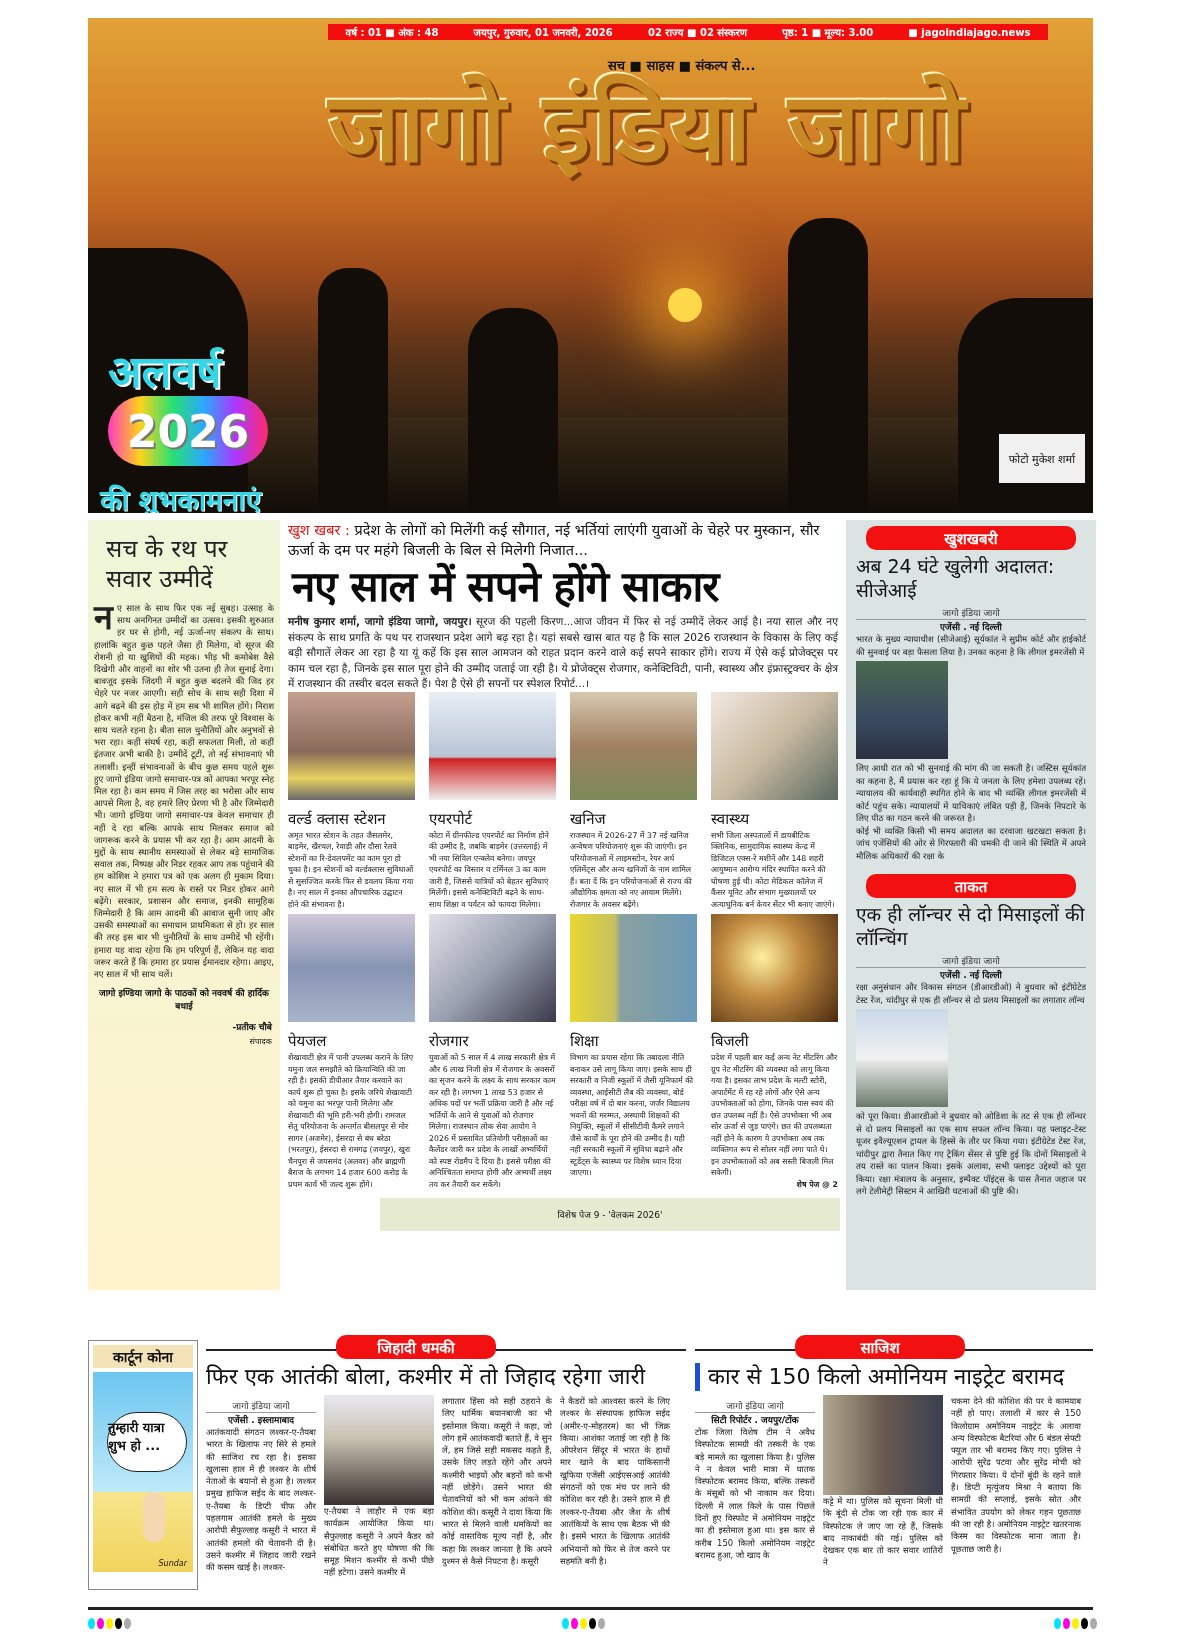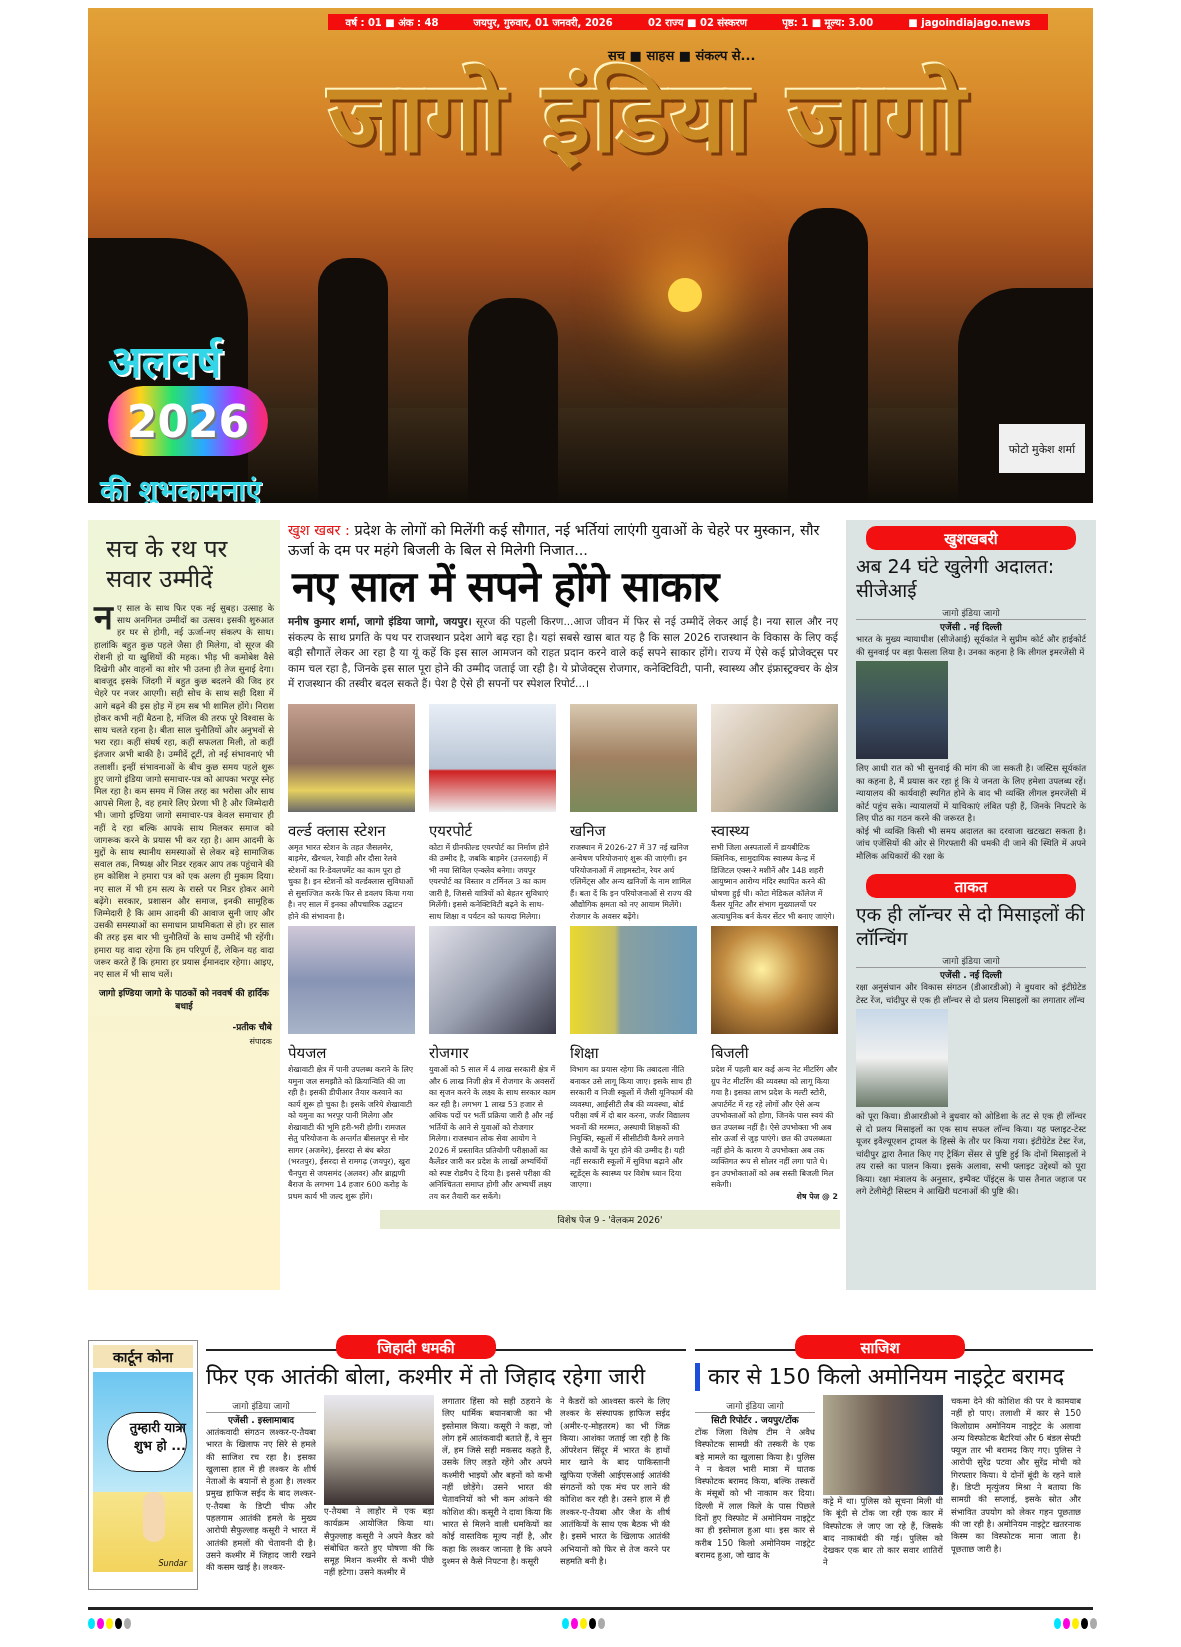--- a/index.html
+++ b/index.html
@@ -1,19 +1,19 @@
 <!DOCTYPE html>
 <html><head>
 <meta charset="utf-8">
 <style>
 *{box-sizing:border-box;margin:0;padding:0}
 body{width:1181px;height:1647px;background:#fff;font-family:"DejaVu Sans",sans-serif;position:relative;overflow:hidden;color:#111}
 .abs{position:absolute}
 
-.hero{left:88px;top:8px;width:1005px;height:495px;overflow:hidden;
+.hero{left:88px;top:18px;width:1005px;height:495px;overflow:hidden;
  background:linear-gradient(180deg,#e2a238 0%,#d88a2a 18%,#c56a22 36%,#9c4a1c 52%,#5a3218 68%,#2e2214 84%,#1e1a10 100%)}
 .topbar{left:240px;top:6px;width:720px;height:16px;background:#f40d0d;display:flex;justify-content:space-around;align-items:center;color:#fff;font-size:10px;font-weight:bold}
 .brand{left:160px;top:40px;width:800px;text-align:center;font-size:96px;font-weight:900;color:#c98a24;letter-spacing:2px;
  text-shadow:3px 3px 0 #7a3a0a,-2px -2px 0 #fff3c0;font-family:"DejaVu Sans",sans-serif}
 .tagline{left:520px;top:38px;font-size:13px;font-weight:bold;color:#111}
 .sun{left:580px;top:270px;width:34px;height:34px;border-radius:50%;background:#ffd84a;box-shadow:0 0 60px 30px rgba(255,170,40,.7)}
 .sil{background:#120d08}
 .photo-credit{right:8px;bottom:30px;background:#f0f0f0;color:#111;font-size:11px;padding:17px 10px}
 .nv-title{left:20px;top:322px;color:#32d6e6;font-size:44px;font-weight:bold;text-shadow:2px 2px 0 #fff}
 .nv-year{left:20px;top:378px;width:160px;height:70px;border-radius:40px;
@@ -28,38 +28,38 @@
 .sig{font-size:9px;text-align:center;font-weight:bold;padding:6px}
 .author{font-size:9px;text-align:right;padding:2px 8px;font-weight:bold}
 .role{font-size:8px;text-align:right;padding:0 8px}
 
 .center{left:288px;top:520px;width:550px;height:770px}
 .kicker{font-size:14.5px;line-height:20px;color:#111}
 .kicker .red{color:#e21616}
 .mainhead{font-size:42px;font-weight:900;line-height:50px;margin:2px 4px;letter-spacing:-1px;color:#0a0a0a}
 .lead{font-size:10.5px;line-height:15.5px;color:#222;text-align:justify}
 .lead b{font-weight:bold}
-.grid{display:grid;grid-template-columns:repeat(4,1fr);column-gap:14px;margin-top:12px}
+.grid{display:grid;grid-template-columns:repeat(4,1fr);column-gap:14px;margin-top:0}
 .tile .img{height:108px;width:100%}
 .tile h4{font-weight:normal;font-size:15px;margin:8px 0 2px}
 .tile p{font-size:7.8px;line-height:11.5px;color:#222}
-.special{background:#e6ead0;text-align:center;font-size:9px;padding:3px;margin-top:8px;margin-left:92px;width:460px}
+.special{background:#e6ead0;text-align:center;font-size:9px;padding:10px;margin-top:8px;margin-left:92px;width:460px}
 
 .right{left:846px;top:520px;width:250px;height:770px;background:#dbe4e3;padding:6px 10px}
 .pill{background:#f21010;color:#fff;border-radius:10px;text-align:center;font-weight:bold;font-size:15px;padding:2px 0;margin:0 10px}
 .rhead{font-size:19px;line-height:24px;margin:4px 0;color:#111}
 .byline{font-size:9px;text-align:center;border-bottom:1px solid #999;color:#333;margin-top:4px}
 .agency{font-size:9px;text-align:center;font-weight:bold}
 .rtext{font-size:8.5px;line-height:12.5px;text-align:justify;color:#222}
 .rimg{float:left;width:92px;height:98px;margin:3px 6px 3px 0}
 
 .cartoon{left:88px;top:1340px;width:110px;height:250px;border:1px solid #888;padding:4px}
 .cartoon h5{background:#f4e3b6;font-size:14px;font-weight:bold;text-align:center;padding:2px;margin-bottom:4px}
 .ctoon-img{height:200px;background:linear-gradient(180deg,#6cc6f0,#bfe9f8 60%,#f7e58c 60%,#f2d35c)}
-.bubble{position:absolute;left:14px;top:40px;width:80px;height:60px;background:#fff;border:1px solid #222;border-radius:40px;font-size:13px;font-weight:bold;text-align:right;line-height:18px;padding-top:6px}
+.bubble{position:absolute;left:14px;top:40px;width:80px;height:60px;background:#fff;border:1px solid #222;border-radius:40px;font-size:13px;font-weight:bold;text-align:left;line-height:18px;padding-top:6px}
 .story{top:1335px;height:260px}
 .hr{border-top:2px solid #222}
 .bhead{font-size:22px;line-height:28px;margin:4px 0;color:#111}
 .bcol{font-size:8.4px;line-height:12.3px;text-align:justify;color:#222}
 .footer-line{left:88px;top:1607px;width:1005px;height:3px;background:#222}
 .dots{display:flex;gap:2px}
 .dot{width:7px;height:11px;border-radius:50%}
 </style>
 </head>
 <body>

